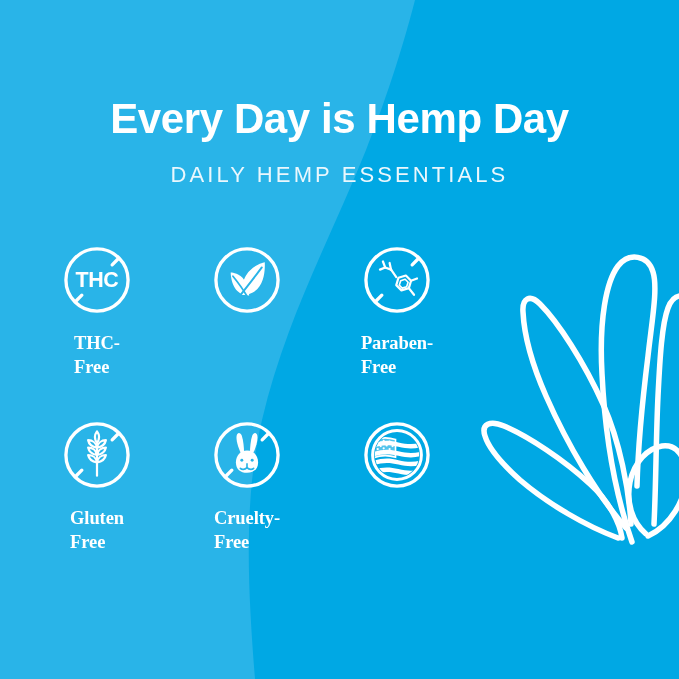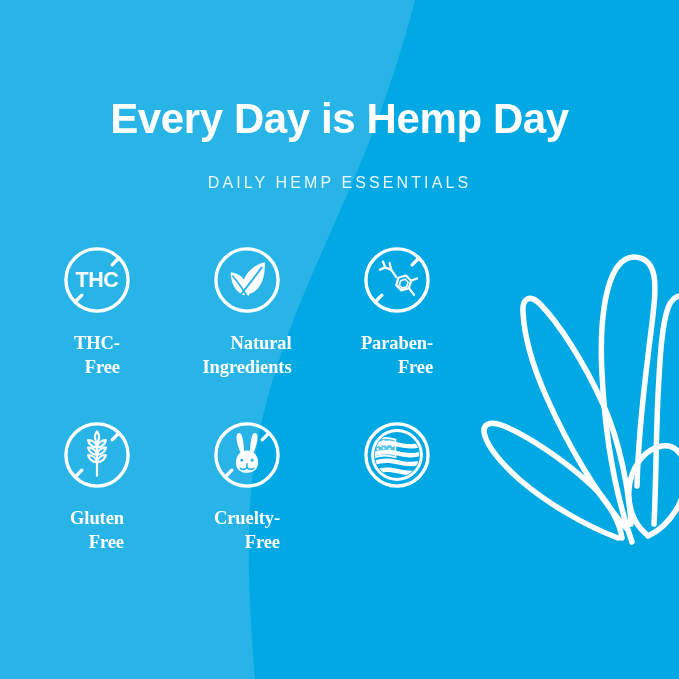--- a/index.html
+++ b/index.html
@@ -44,45 +44,45 @@
     margin: 0;
     padding-top: 97px;
     color: #ffffff;
     font-size: 42px;
     font-weight: bold;
     letter-spacing: -0.4px;
     line-height: 1.05;
     white-space: nowrap;
   }
   .subtitle {
-    margin: 16px;
+    margin: 4px;
     padding-top: 17px;
     color: #eaf7fd;
-    font-size: 16px;
+    font-size: 22px;
     font-weight: normal;
     letter-spacing: 3.1px;
     white-space: nowrap;
   }
 
   
   .badge-grid {
     position: absolute;
     top: 243px;
     left: 22px;
     width: 450px;
     display: grid;
     grid-template-columns: repeat(3, 150px);
     grid-auto-rows: 175px;
     z-index: 5;
   }
   .badge {
     display: flex;
     flex-direction: column;
     align-items: center;
-    text-align: right;
+    text-align: left;
   }
   .badge-icon {
     width: 74px;
     height: 74px;
     display: block;
   }
   .badge-label {
     margin-top: 14px;
     color: #ffffff;
     font-size: 18.5px;
@@ -158,21 +158,20 @@
       <svg class="badge-icon" viewBox="0 0 100 100" fill="none" aria-hidden="true">
         <circle cx="50" cy="50" r="42" stroke="#ffffff" stroke-width="4.5" fill="none"></circle>
 
         <path d="M74,26 C74,26 76,50 64,62 C54,72 42,70 42,70 C42,70 42,48 54,37 C63,28 74,26 74,26 Z" fill="#ffffff"></path>
 
         <path d="M28,40 C28,40 28,56 37,65 C44,72 53,71 53,71 C53,71 52,56 44,47 C37,40 28,40 28,40 Z" fill="#ffffff"></path>
 
         <path d="M40,72 C46,64 56,52 70,33" stroke="#29b4e8" stroke-width="2.6" stroke-linecap="round" fill="none"></path>
         <path d="M50,72 C46,65 40,56 31,45" stroke="#29b4e8" stroke-width="2.4" stroke-linecap="round" fill="none"></path>
       </svg>
-      <div class="badge-label">Natural<br>Ingredients</div>
     </div>
 
     <div class="badge">
       <svg class="badge-icon" viewBox="0 0 100 100" fill="none" aria-hidden="true">
         <circle cx="50" cy="50" r="42" stroke="#ffffff" stroke-width="4.5" fill="none"></circle>
         <line x1="70.5" y1="29.5" x2="79" y2="21" stroke="#ffffff" stroke-width="4.5" stroke-linecap="round"></line>
         <line x1="21" y1="79" x2="29.5" y2="70.5" stroke="#ffffff" stroke-width="4.5" stroke-linecap="round"></line>
         <g stroke="#ffffff" stroke-width="3" stroke-linecap="round" stroke-linejoin="round" fill="none">
 
           <path d="M52,47 L62,44 L69,51 L66,61 L56,64 L49,57 Z"></path>

